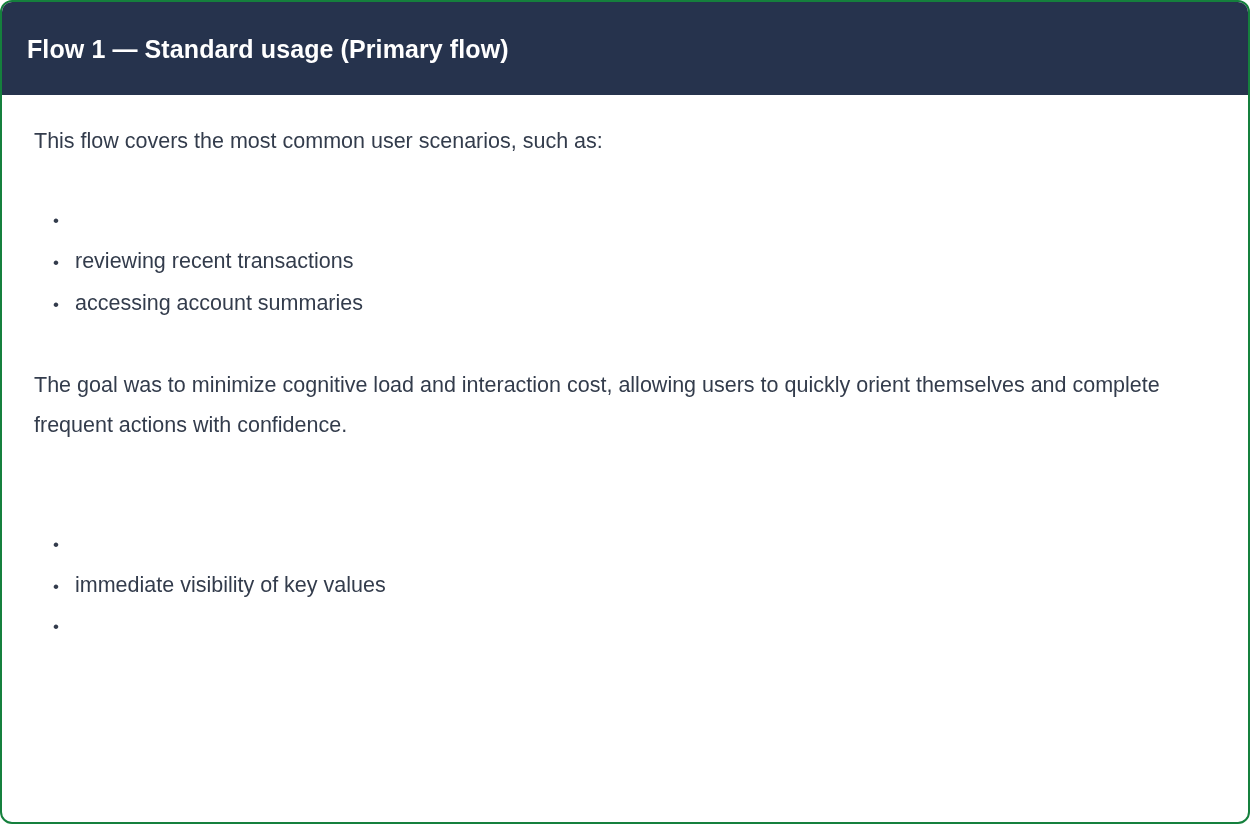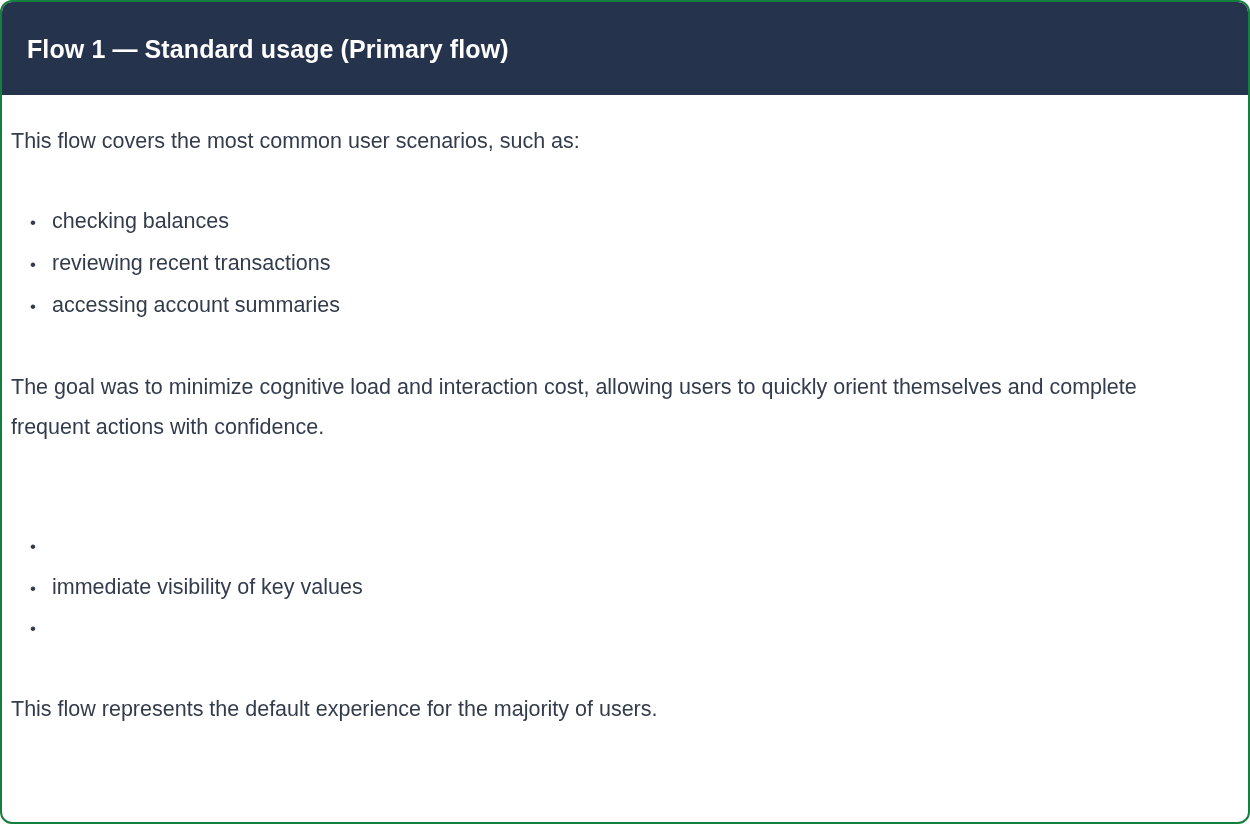--- a/index.html
+++ b/index.html
@@ -39,21 +39,21 @@
   .card-header-title {
     color: #ffffff;
     font-size: 25px;
     font-weight: bold;
     letter-spacing: 0.1px;
     line-height: 1.2;
     white-space: nowrap;
   }
 
   .card-body {
-    padding: 26px 24px 0 9px;
+    padding: 26px 24px 0 32px;
     box-sizing: border-box;
     color: #333c4c;
     font-size: 21.5px;
     line-height: 40px;
   }
 
   .para {
     margin: 0;
     color: #333c4c;
     font-size: 21.5px;
@@ -103,21 +103,20 @@
 
   <div class="card-body">
 
     <p class="para">This flow covers the most common user scenarios, such as:</p>
 
     <div class="spacer"></div>
 
     <ul class="bullets">
       <li class="bullet-item">
         <span class="bullet-marker">•</span>
-        <span class="bullet-text">checking balances</span>
       </li>
       <li class="bullet-item">
         <span class="bullet-marker">•</span>
         <span class="bullet-text">reviewing recent transactions</span>
       </li>
       <li class="bullet-item">
         <span class="bullet-marker">•</span>
         <span class="bullet-text">accessing account summaries</span>
       </li>
     </ul>
@@ -139,16 +138,15 @@
         <span class="bullet-marker">•</span>
         <span class="bullet-text">immediate visibility of key values</span>
       </li>
       <li class="bullet-item">
         <span class="bullet-marker">•</span>
       </li>
     </ul>
 
     <div class="spacer"></div>
 
-    <p class="para">This flow represents the default experience for the majority of users.</p>
 
   </div>
 </div>
 
 </body></html>

